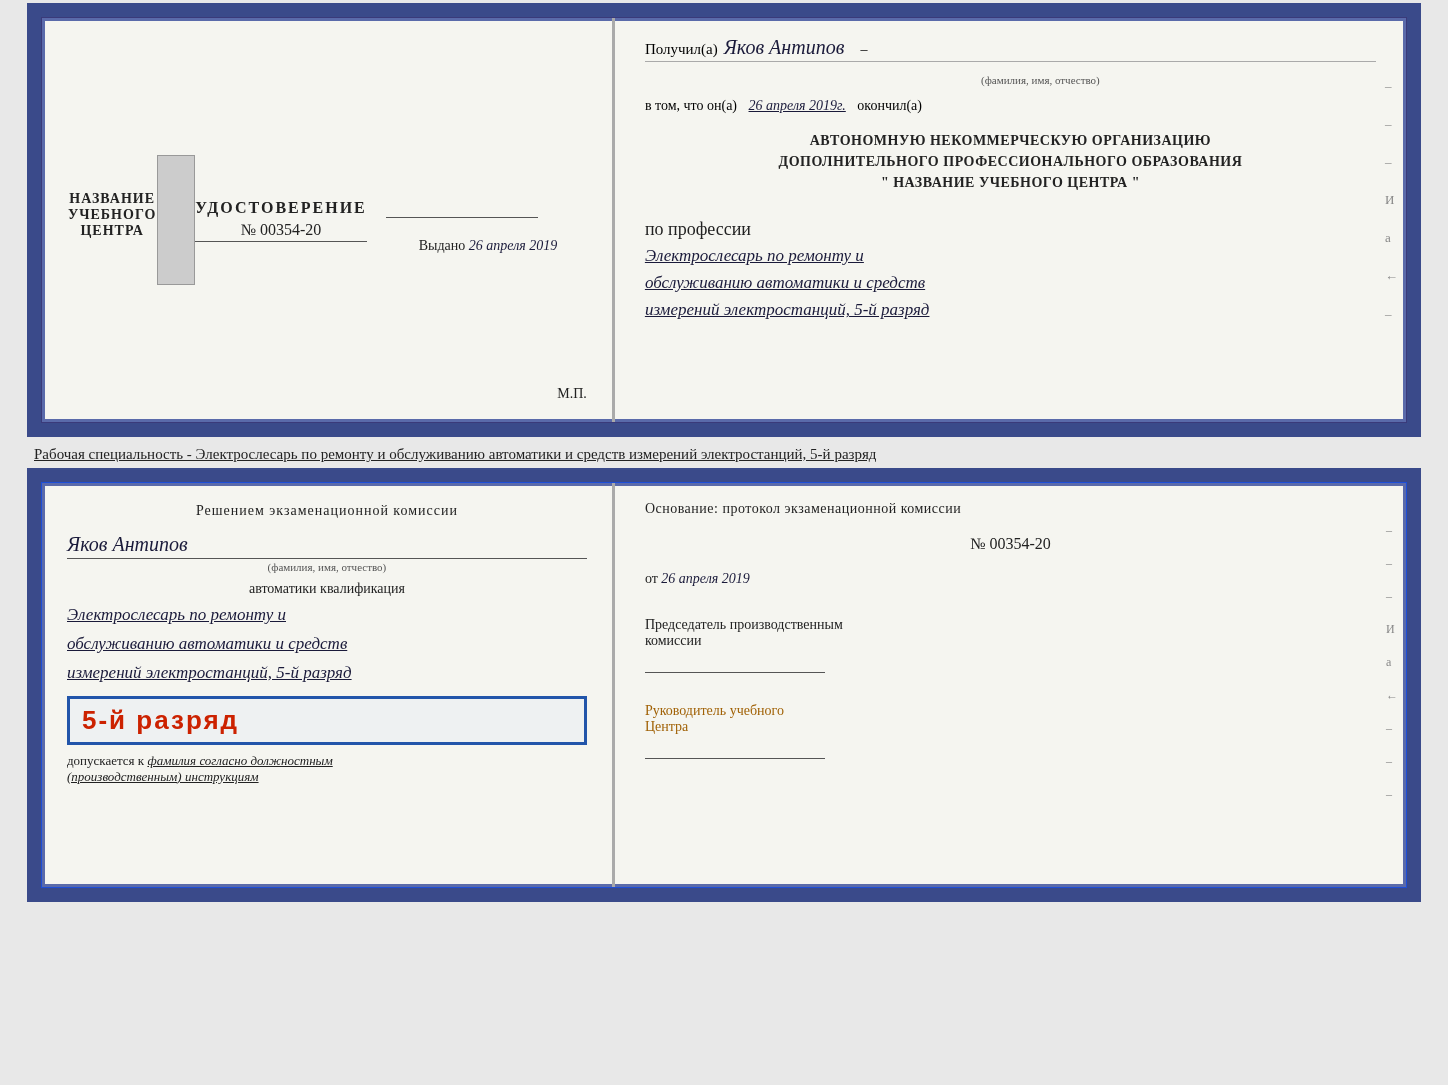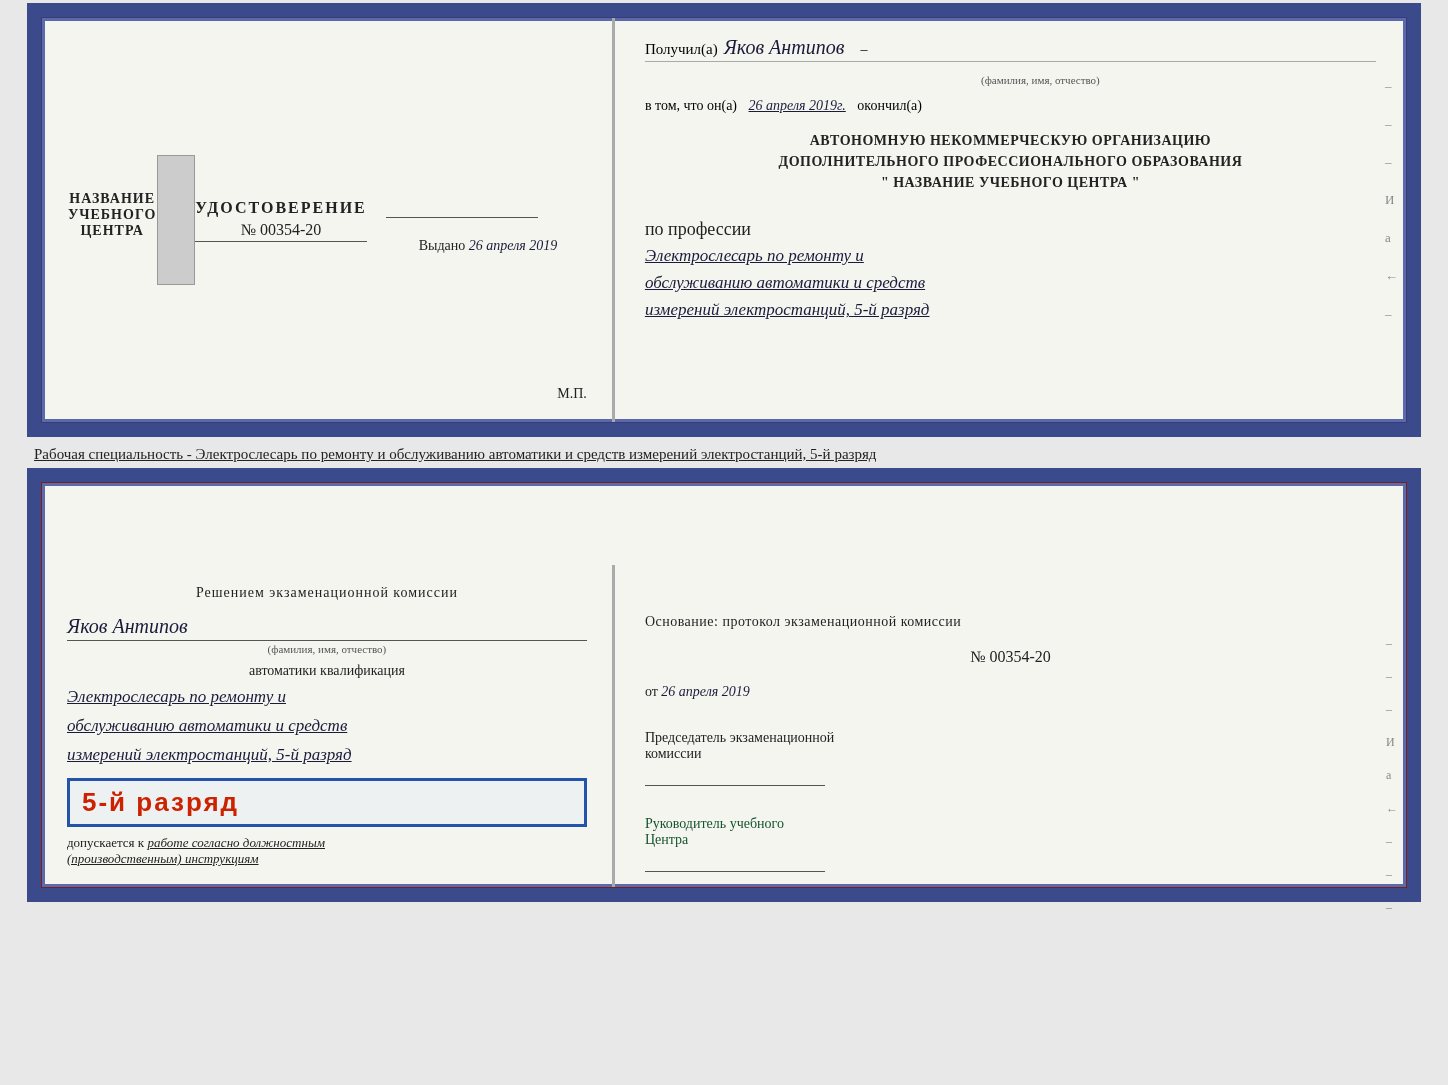--- a/index.html
+++ b/index.html
@@ -155,24 +155,23 @@
       color: #222;
       padding: 6px 0 2px 0;
       text-decoration: underline;
       line-height: 1.4;
     }
 
     
     .cert-bottom {
       display: flex;
       width: 100%;
-      border: 8px solid #7f1d1d;
+      border: 8px solid #1d4ed8;
       background: #f5f5f0;
       min-height: 420px;
-      align-items: flex-end;
     }
 
     .cert-bottom .panel-left {
       width: 42%;
       border-right: 3px solid #aaa;
       padding: 20px 25px;
       display: flex;
       flex-direction: column;
     }
 
@@ -283,21 +282,21 @@
     .signature-line {
       border-bottom: 1px solid #555;
       width: 180px;
       height: 18px;
       margin-top: 6px;
     }
 
     .director-block {
       margin-top: 20px;
       font-size: 14px;
-      color: #14532d;
+      color: #a16207;
     }
 
     
     .side-marks {
       position: absolute;
       right: 8px;
       top: 40px;
       display: flex;
       flex-direction: column;
       gap: 18px;
@@ -416,40 +415,40 @@
         <div>обслуживанию автоматики и средств</div>
         <div>измерений электростанций, 5-й разряд</div>
       </div>
 
       <div class="stamp-box">
         <div class="stamp-text">5-й разряд</div>
       </div>
 
       <div class="allowed-text">
         <span>допускается к</span>
-        <span class="allowed-italic underline">работе согласно должностным</span>
+        <span class="allowed-italic underline">фамилия согласно должностным</span>
         <br>
         <span class="allowed-italic">(производственным) инструкциям</span>
       </div>
 
     </div>
 
     <div class="panel-right">
 
       <div class="basis-text">Основание: протокол экзаменационной комиссии</div>
 
       <div class="protocol-number">№  00354-20</div>
 
       <div class="protocol-date">
         <span>от</span>
         <span class="protocol-date-val">26 апреля 2019</span>
       </div>
 
       <div class="chairman-block">
-        <div>Председатель экзаменационной</div>
+        <div>Председатель производственным</div>
         <div>комиссии</div>
         <div class="signature-line"></div>
       </div>
 
       <div class="director-block">
         <div>Руководитель учебного</div>
         <div>Центра</div>
         <div class="signature-line"></div>
       </div>
 

